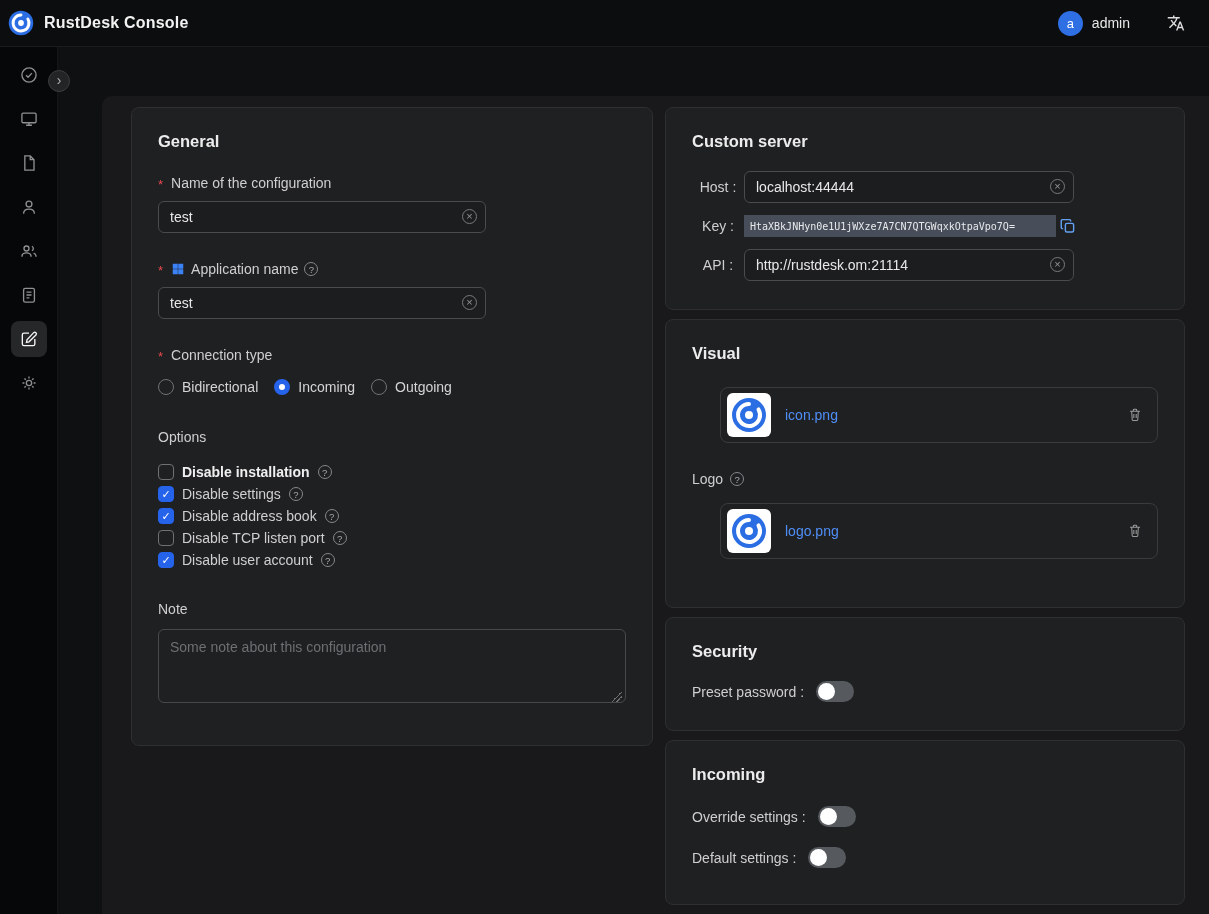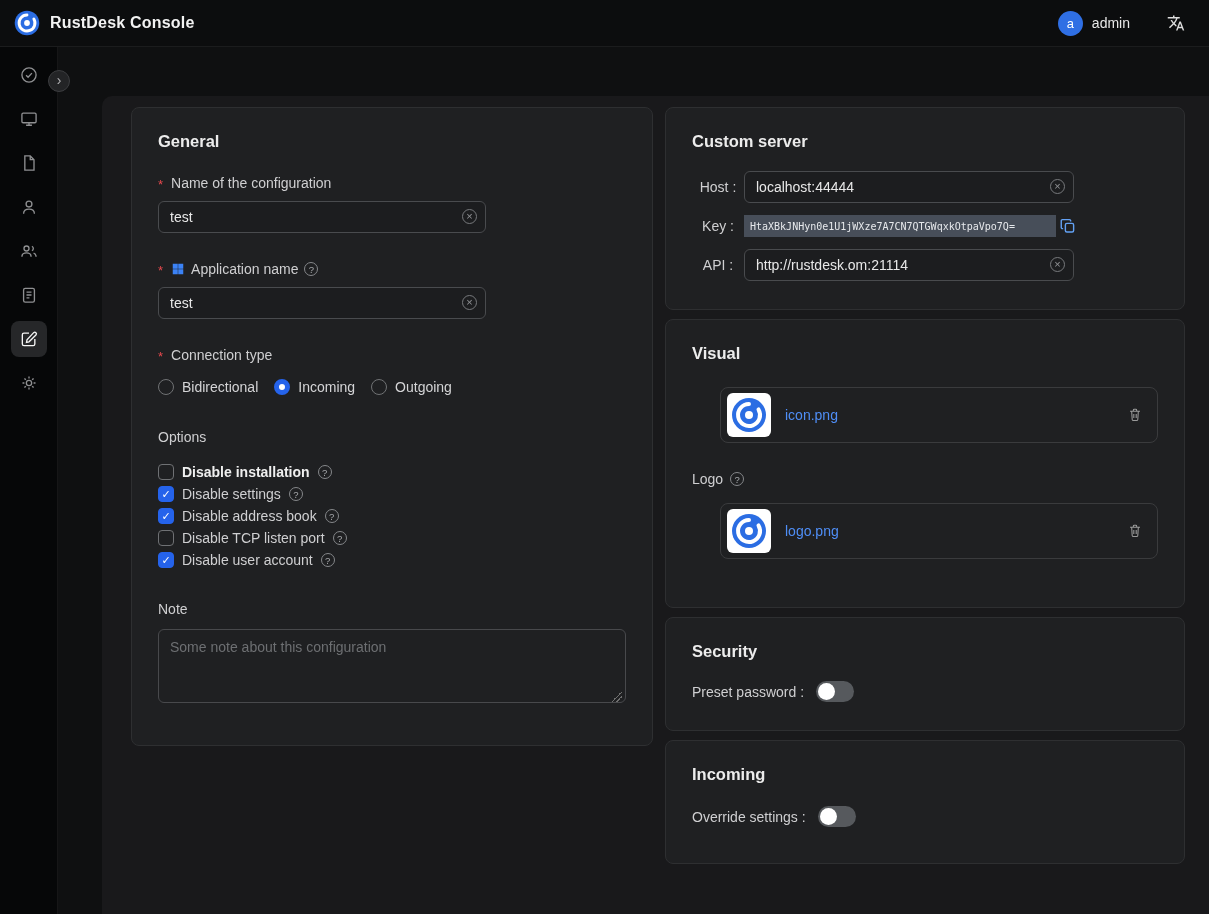--- a/index.html
+++ b/index.html
@@ -2,21 +2,21 @@
 <html><head>
 <meta charset="utf-8">
 <style>
   * { margin:0; padding:0; box-sizing:border-box; }
   html,body { width:1209px; height:914px; overflow:hidden; background:#0e0f10;
               font-family:"Liberation Sans", sans-serif; color:#d9d9d9; }
   body { position:relative; }
 
   
   .topbar { position:absolute; left:0; top:0; width:1209px; height:47px; background:#0c0d0e;
-            border-bottom:1px solid #1b1c1d; display:flex; align-items:center; padding:0 24px 0 14px; z-index:10; }
+            border-bottom:1px solid #1b1c1d; display:flex; align-items:center; padding:0 24px 0 8px; z-index:10; }
   .brand { display:flex; align-items:center; gap:10px; }
   .brand-title { font-size:16px; font-weight:700; color:#f2f2f2; letter-spacing:.2px; }
   .topbar-right { margin-left:auto; display:flex; align-items:center; gap:9px; }
   .avatar { width:25px; height:25px; border-radius:50%; background:#2f6fe4; color:#fff;
             display:flex; align-items:center; justify-content:center; font-size:13px; cursor:pointer; }
   .username { font-size:14px; color:#e8e8e8; cursor:pointer; }
   .lang-btn { margin-left:28px; display:flex; align-items:center; cursor:pointer; }
 
   
   .sidebar { position:absolute; left:0; top:47px; bottom:0; width:58px; background:#060708;
@@ -378,18 +378,24 @@
         </div>
 
         <div class="card advanced-card">
           <div class="card-title" style="margin-bottom:22px;">Incoming</div>
           <div class="toggle-row">
             <span class="toggle-label">Override settings :</span>
             <span class="toggle">
               <span class="knob"></span>
             </span>
           </div>
+          <div class="toggle-row">
+            <span class="toggle-label">Default settings :</span>
+            <span class="toggle">
+              <span class="knob"></span>
+            </span>
+          </div>
         </div>
 
       </div>
     </div>
   </div>
 </div>
 
 </body></html>

